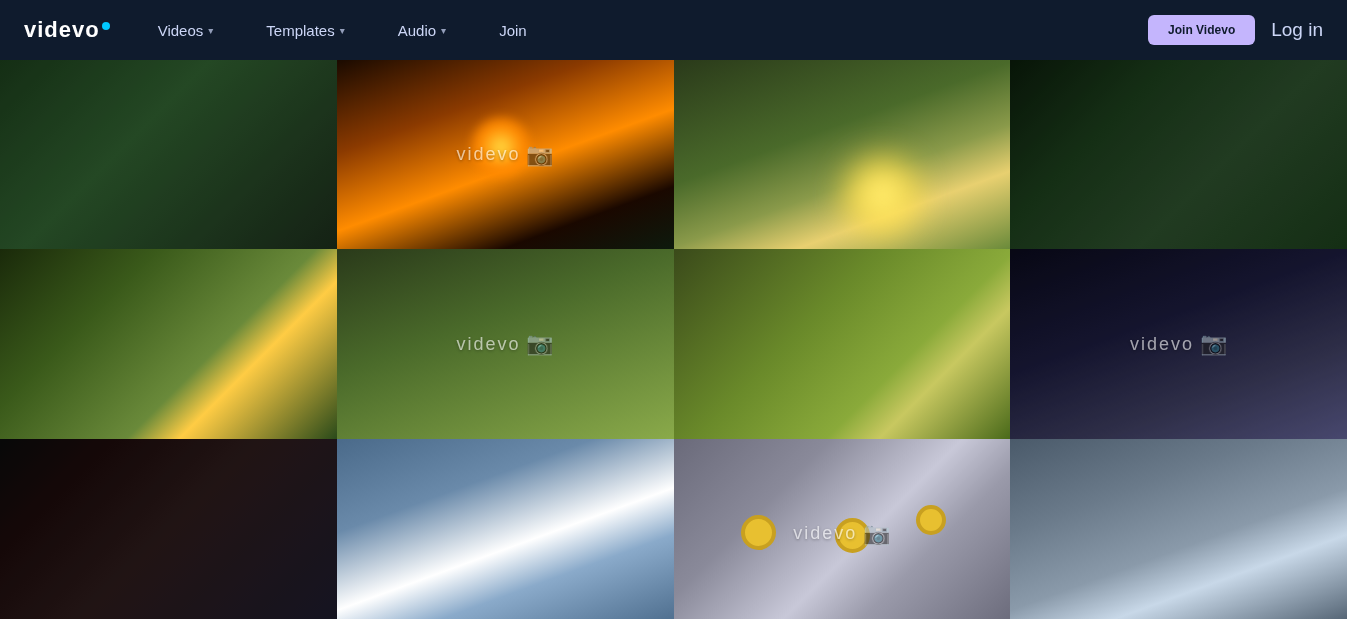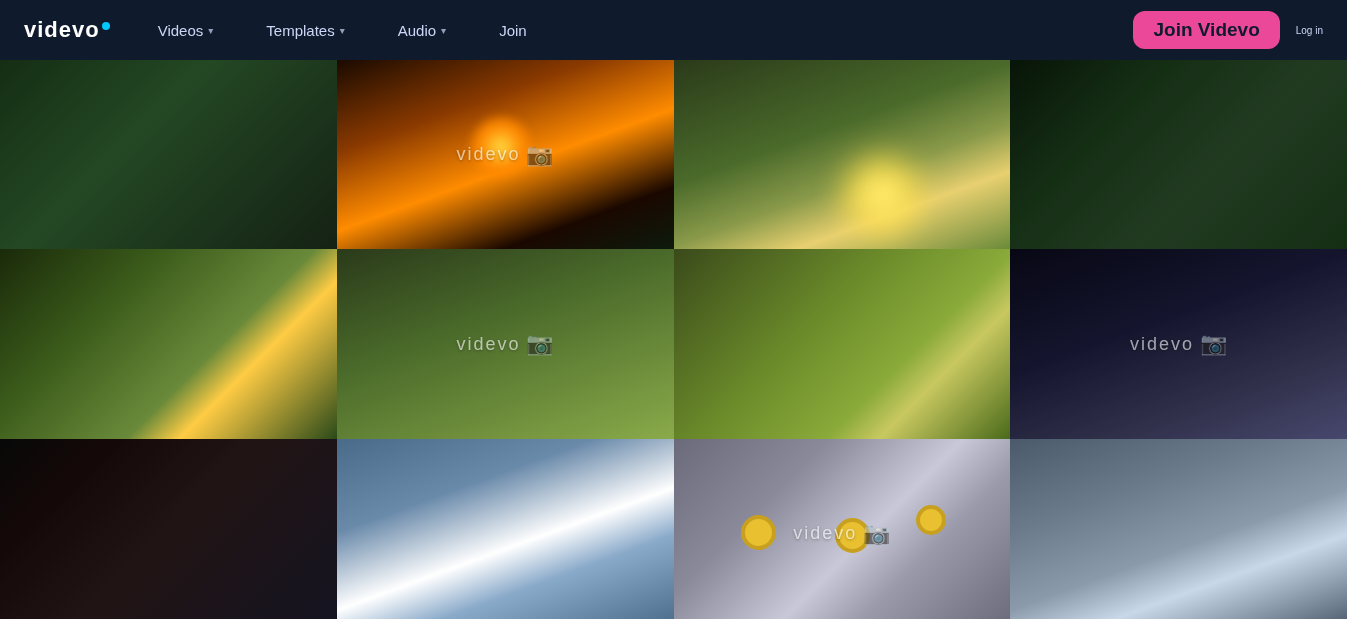--- a/index.html
+++ b/index.html
@@ -56,34 +56,34 @@
     .nav-item .chevron {
       font-size: 10px;
       opacity: 0.7;
     }
     .nav-right {
       display: flex;
       align-items: center;
       gap: 16px;
     }
     .btn-join {
-      background: #ec4899;
+      background: #c4b5fd;
       color: #0f1b2d;
       border: none;
       padding: 8px 20px;
-      border-radius: 12px;
-      font-size: 19px;
+      border-radius: 6px;
+      font-size: 12px;
       font-weight: 600;
       cursor: pointer;
     }
     .btn-login {
       color: #ccd6f6;
       background: none;
       border: none;
-      font-size: 10px;
+      font-size: 19px;
       cursor: pointer;
     }
 
     
     .content {
       margin-top: 60px;
       display: grid;
       grid-template-columns: repeat(4, 1fr);
       gap: 0;
     }

